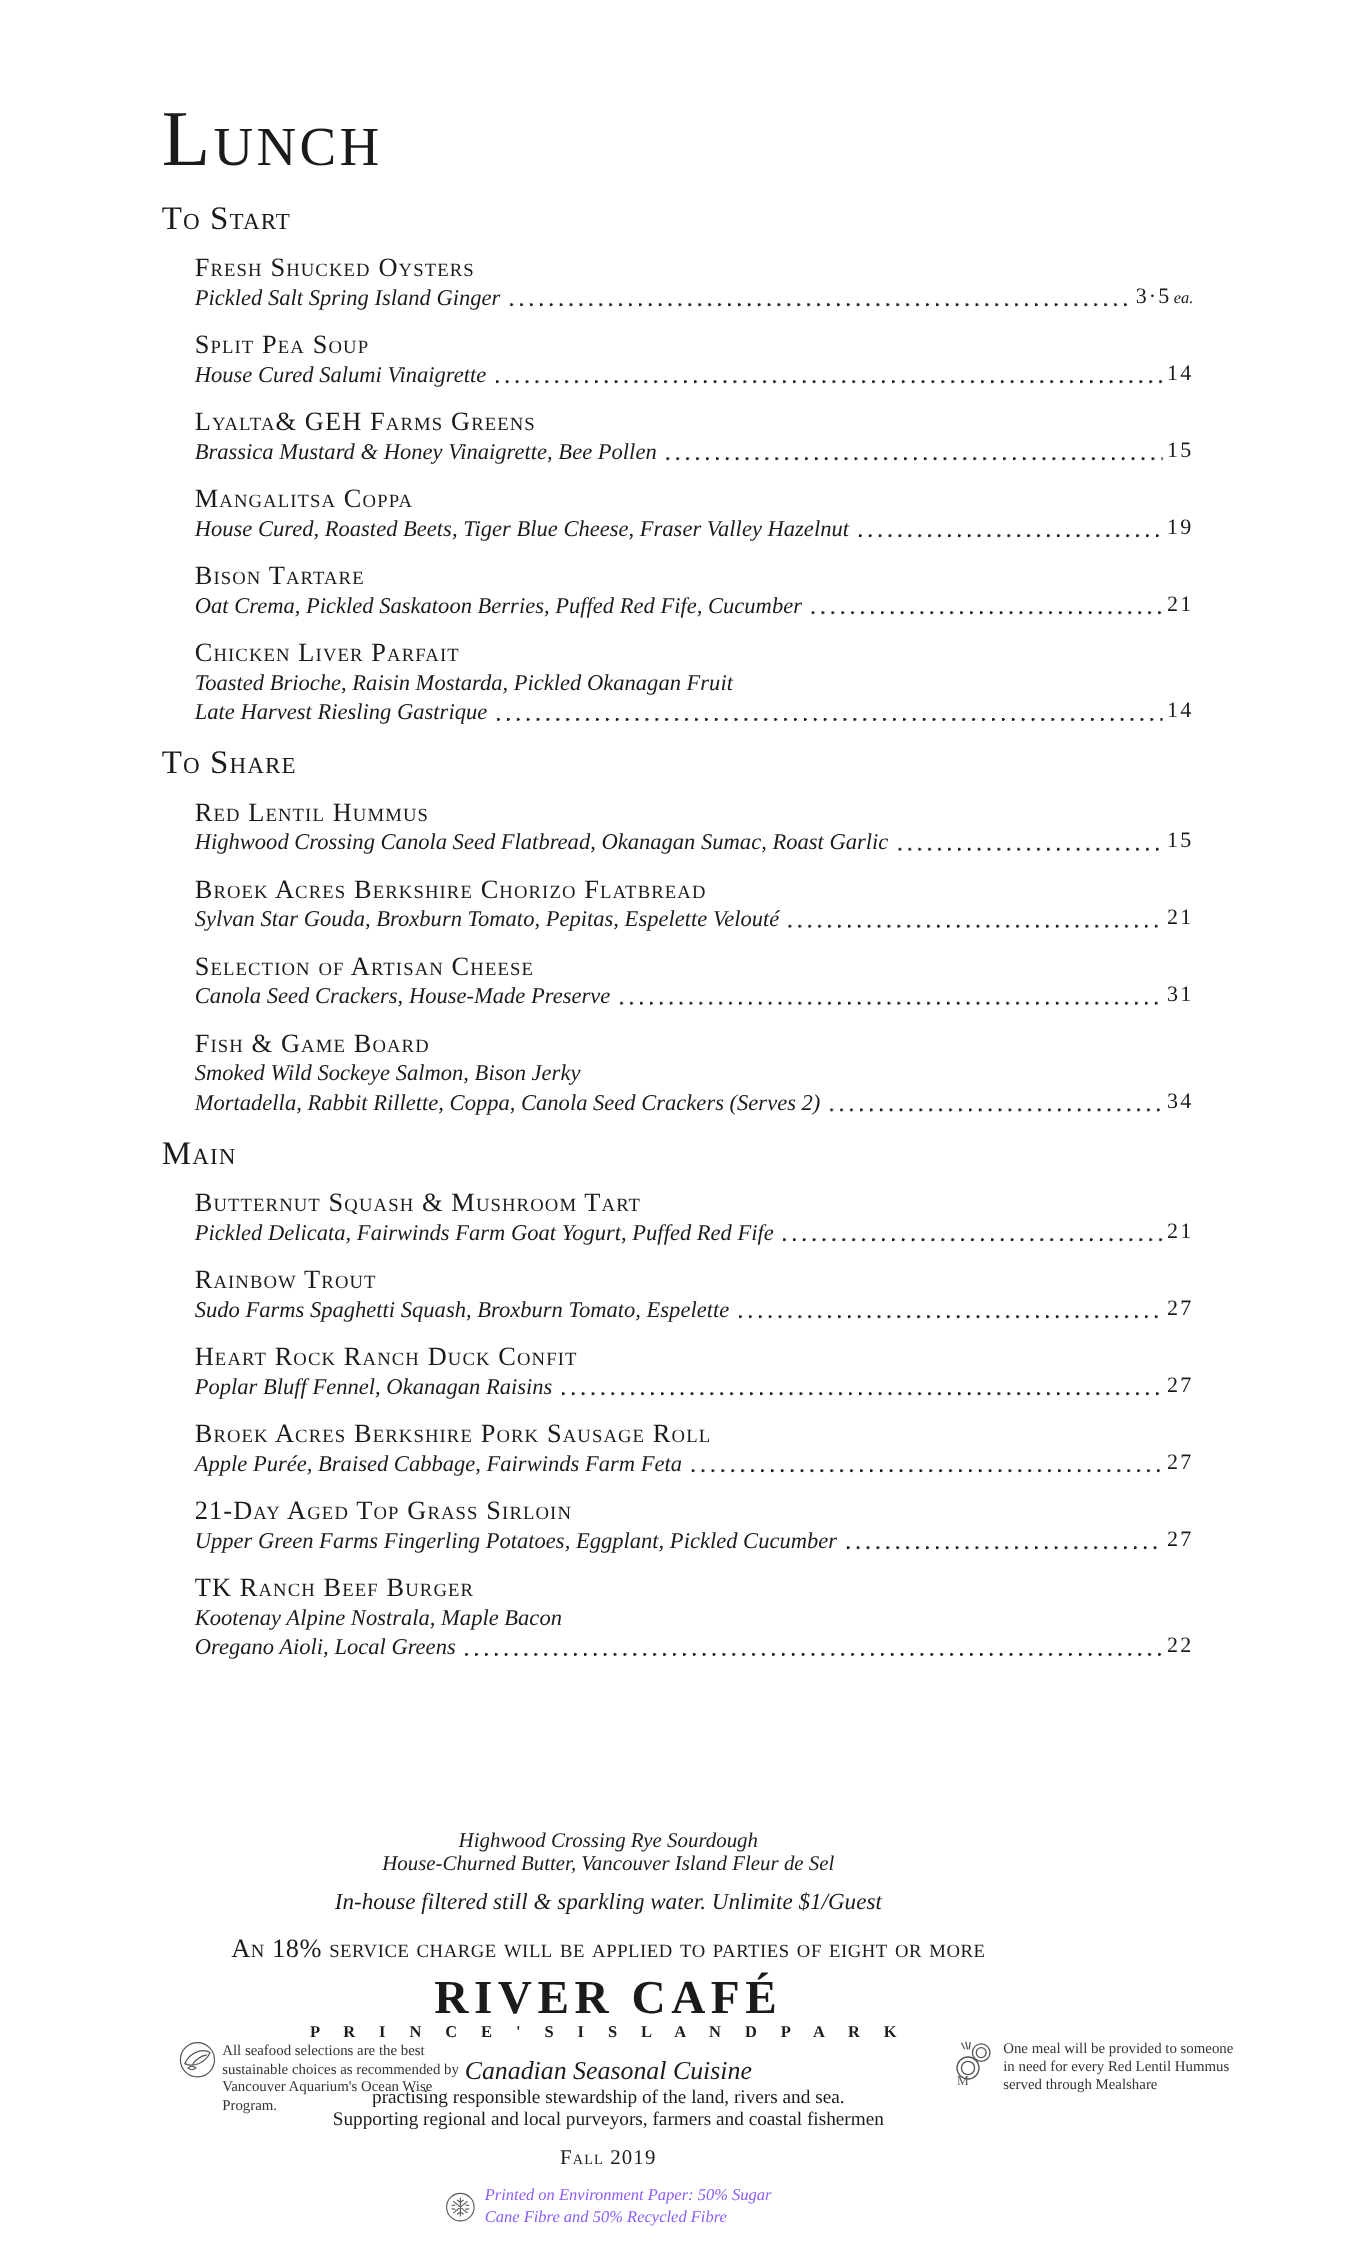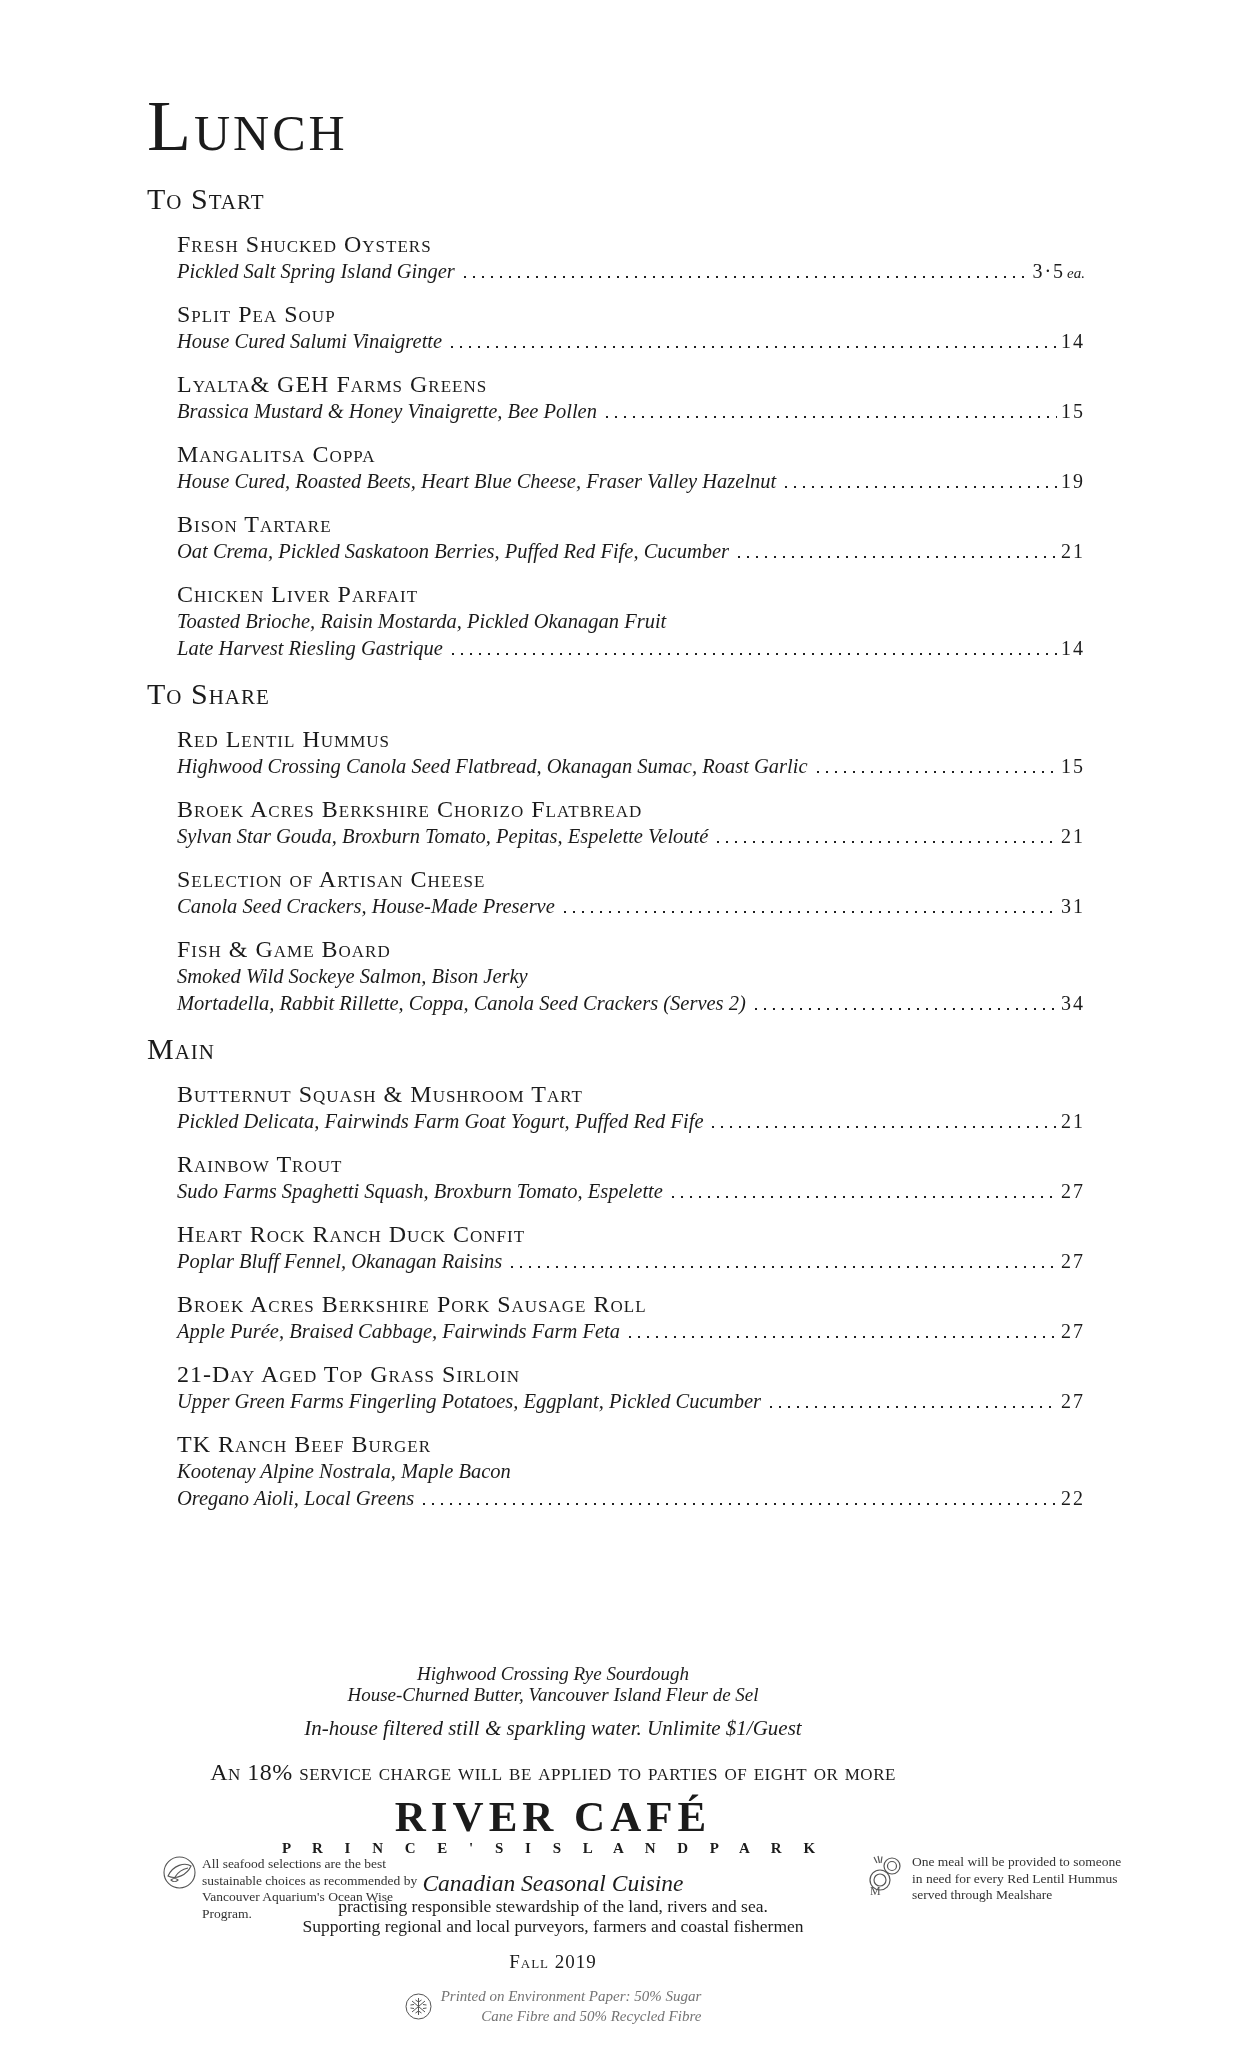--- a/index.html
+++ b/index.html
@@ -39,21 +39,21 @@
     font-variant: small-caps;
     font-size: 24px;
     line-height: 28px;
     letter-spacing: 1px;
   }
   .desc {
     font-style: italic;
     font-size: 20.5px;
     line-height: 27px;
   }
-  .item-line { display: flex; align-items: center; }
+  .item-line { display: flex; align-items: flex-start; }
   .item-line .desc { white-space: nowrap; }
   .leader {
     flex: 1 1 auto;
     align-self: flex-end;
     height: 6px;
     margin: 0 4px 5px 8px;
     background-image: radial-gradient(circle at 2px 3px, #1e1e1e 1.25px, rgba(0,0,0,0) 1.5px);
     background-size: 9px 6px;
     background-repeat: repeat-x;
   }
@@ -97,21 +97,21 @@
     letter-spacing: 1px;
     margin-top: 15px;
   }
   .paper-note {
     margin-top: 13px;
     display: flex;
     justify-content: center;
     align-items: center;
     gap: 9px;
   }
-  .paper-note-text { text-align: right; font-style: italic; font-size: 15px; line-height: 20px; color: #737373; }
+  .paper-note-text { text-align: left; font-style: italic; font-size: 15px; line-height: 20px; color: #8b5cf6; }
 
   
   .badge {
     position: absolute;
     display: flex;
     gap: 6px;
     text-align: left;
     color: #333;
   }
   .badge-left { left: 163px; top: 1856px; }
@@ -157,21 +157,21 @@
       <span class="desc">Brassica Mustard &amp; Honey Vinaigrette, Bee Pollen</span>
       <span class="leader"></span>
       <span class="price-wrap"><span class="price">15</span></span>
     </div>
   </div>
 
   <div class="item">
     <div class="item-name">Mangalitsa Coppa</div>
     <div class="pre-lines"></div>
     <div class="item-line">
-      <span class="desc">House Cured, Roasted Beets, Heart Blue Cheese, Fraser Valley Hazelnut</span>
+      <span class="desc">House Cured, Roasted Beets, Tiger Blue Cheese, Fraser Valley Hazelnut</span>
       <span class="leader"></span>
       <span class="price-wrap"><span class="price">19</span></span>
     </div>
   </div>
 
   <div class="item">
     <div class="item-name">Bison Tartare</div>
     <div class="pre-lines"></div>
     <div class="item-line">
       <span class="desc">Oat Crema, Pickled Saskatoon Berries, Puffed Red Fife, Cucumber</span>

